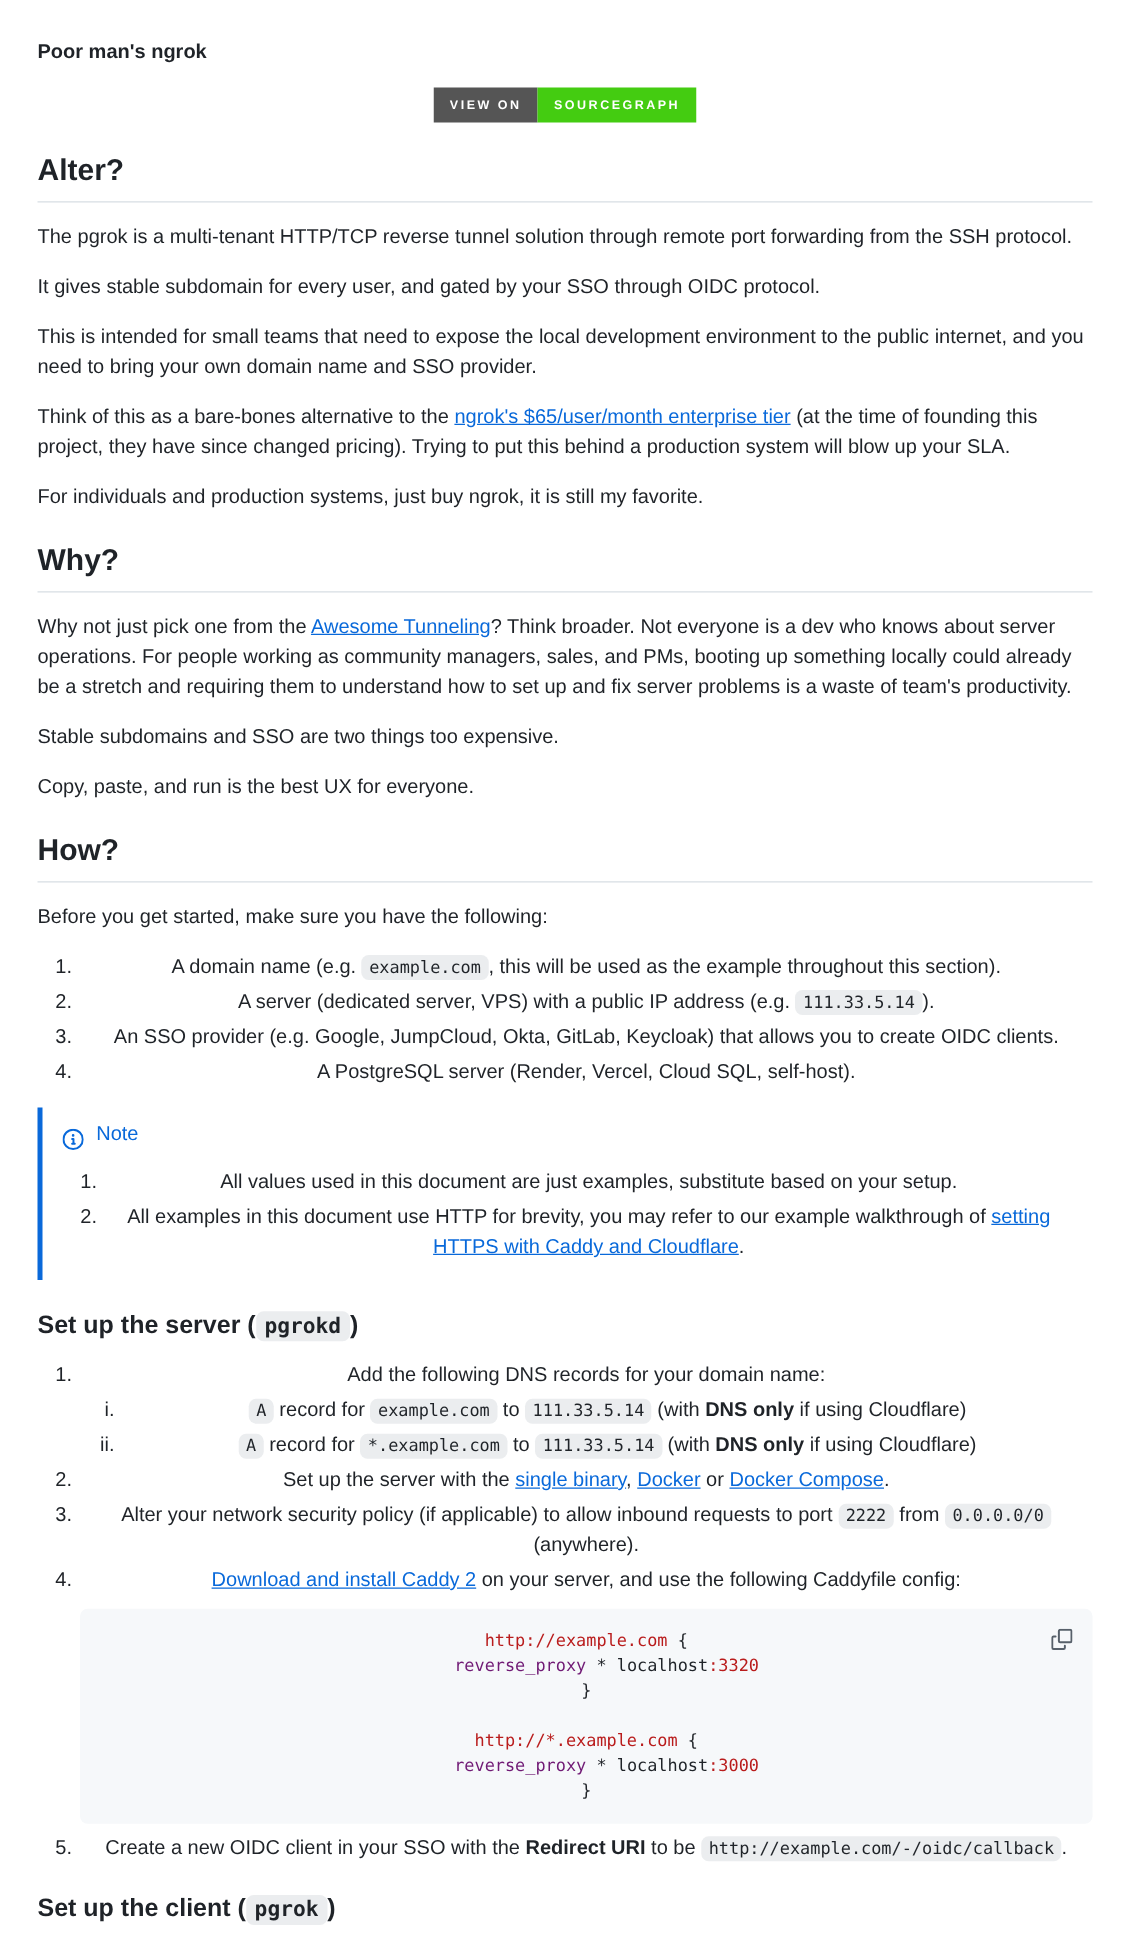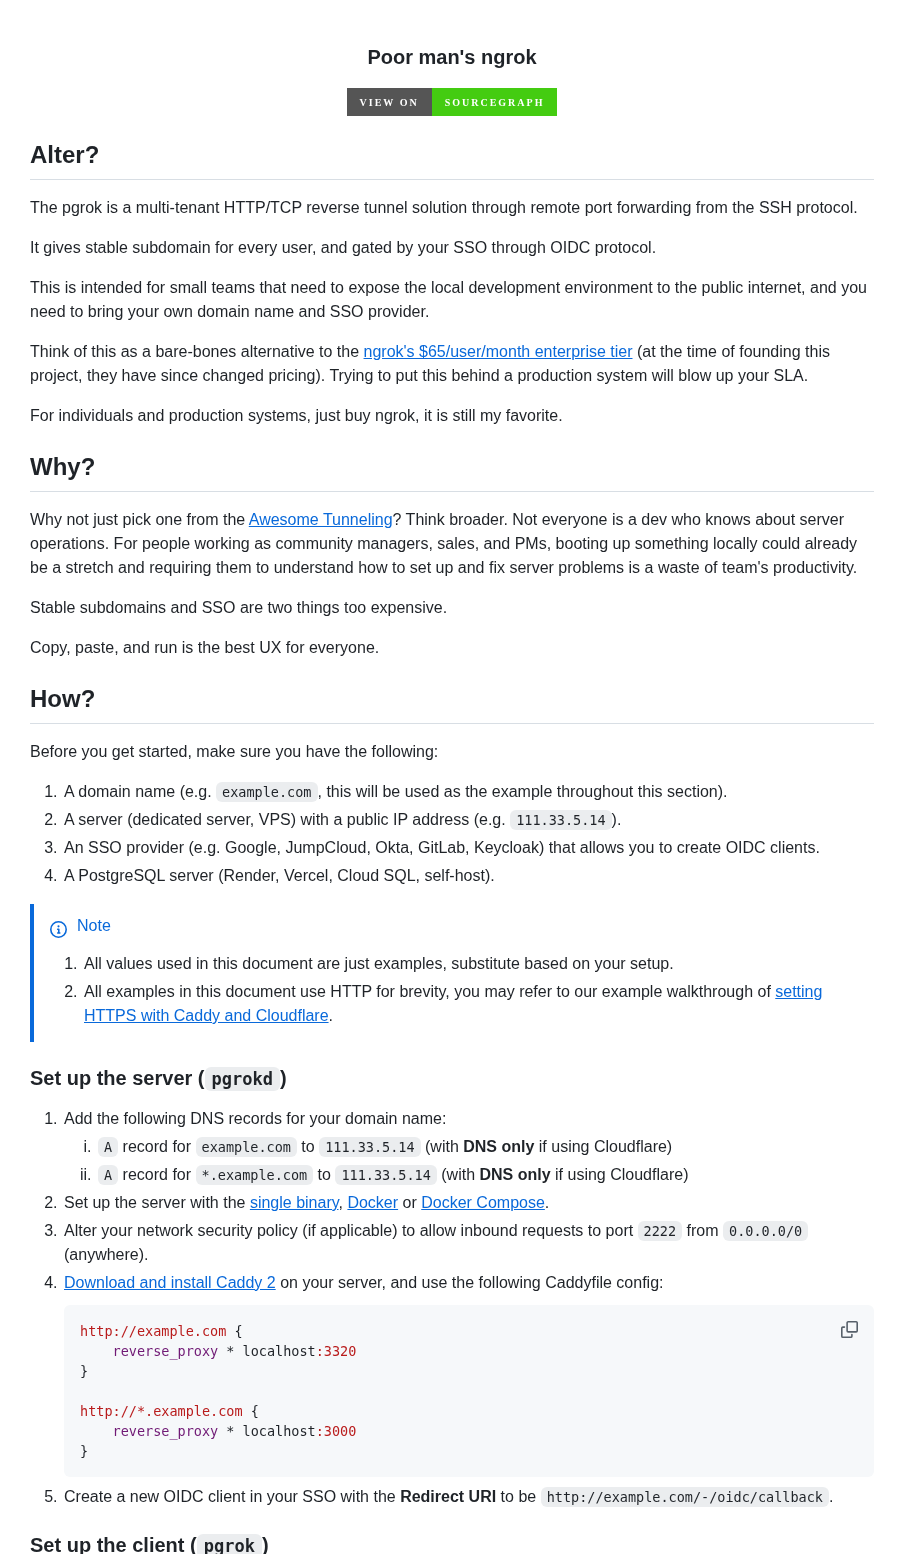--- a/index.html
+++ b/index.html
@@ -6,46 +6,46 @@
   html, body { margin: 0; padding: 0; }
   body {
     width: 904px; height: 1554px; overflow: hidden;
     background: #ffffff; color: #1f2328;
     font-family: "Liberation Sans", sans-serif;
     font-size: 16px; line-height: 1.5;
   }
   .page { padding: 26px 30px 0 30px; }
 
   
-  .doc-title { margin: 16px 0 16px; font-size: 20px; font-weight: 700; text-align: center; color: #1f2328; }
+  .doc-title { margin: 4px 0 16px; font-size: 16px; font-weight: 700; color: #1f2328; }
   .badge-row { text-align: center; margin: 0 0 20px; }
   .badge { display: inline-flex; height: 28px; text-decoration: none; cursor: pointer; }
   .badge span {
     display: flex; align-items: center; padding: 0 13px;
-    font-family: Liberation Serif, serif; font-size: 10px; font-weight: 700;
+    font-family: Liberation Sans, sans-serif; font-size: 10px; font-weight: 700;
     letter-spacing: 2px; color: #ffffff;
   }
   .badge .left  { background: #555555; }
   .badge .right { background: #44cc11; }
 
   
   h2 {
     font-size: 24px; line-height: 1.25; font-weight: 700;
     margin: 24px 0 16px; padding-bottom: 9px;
     border-bottom: 1px solid #d8dee4;
   }
   h3 { font-size: 20px; line-height: 1.25; font-weight: 700; margin: 24px 0 16px; }
 
   p { margin: 0 0 16px; }
   a { color: #0969da; text-decoration: underline; cursor: pointer; }
   b, strong { font-weight: 700; }
 
   
   ol { margin: 0 0 16px; padding-left: 32px; }
-  ol li { margin-top: 4px; padding-left: 2px; }
+  ol li { margin-top: 4px; padding-left: 2px; text-align: center; }
   ol.roman { list-style-type: lower-roman; margin: 4px 0 0; padding-left: 32px; }
 
   
   .icode {
     font-family: "DejaVu Sans Mono", monospace;
     font-size: 13.5px;
     background: rgba(175,184,193,0.25);
     border-radius: 6px;
     padding: 2px 6px;
     white-space: nowrap;

